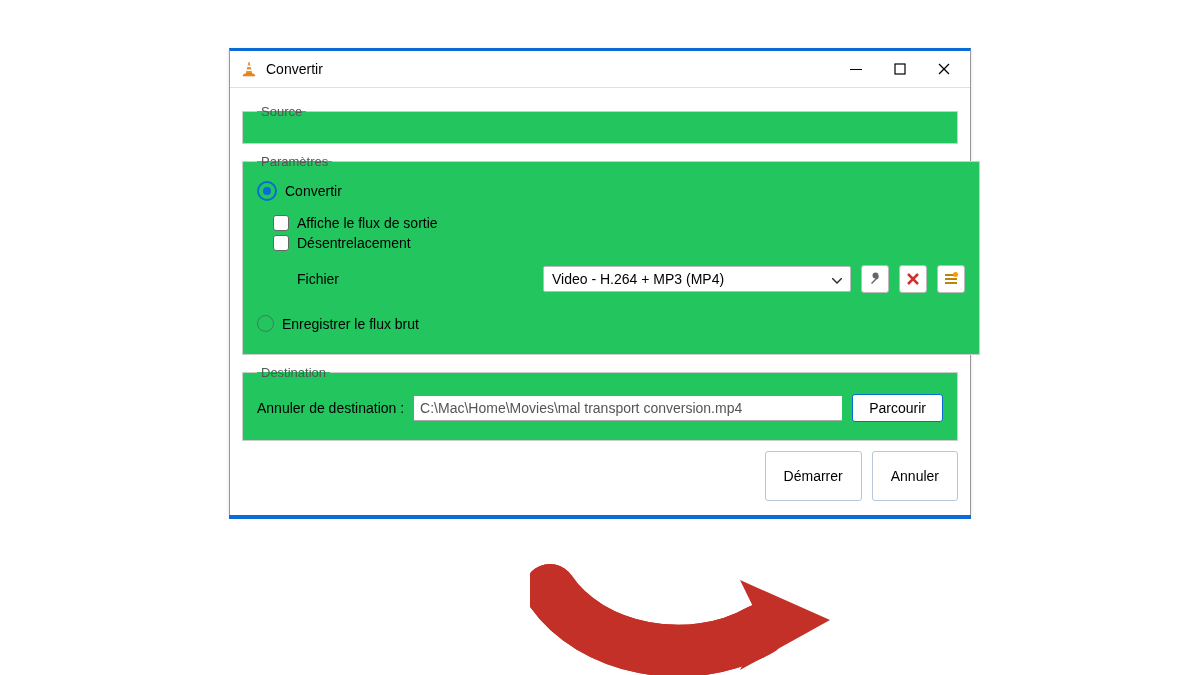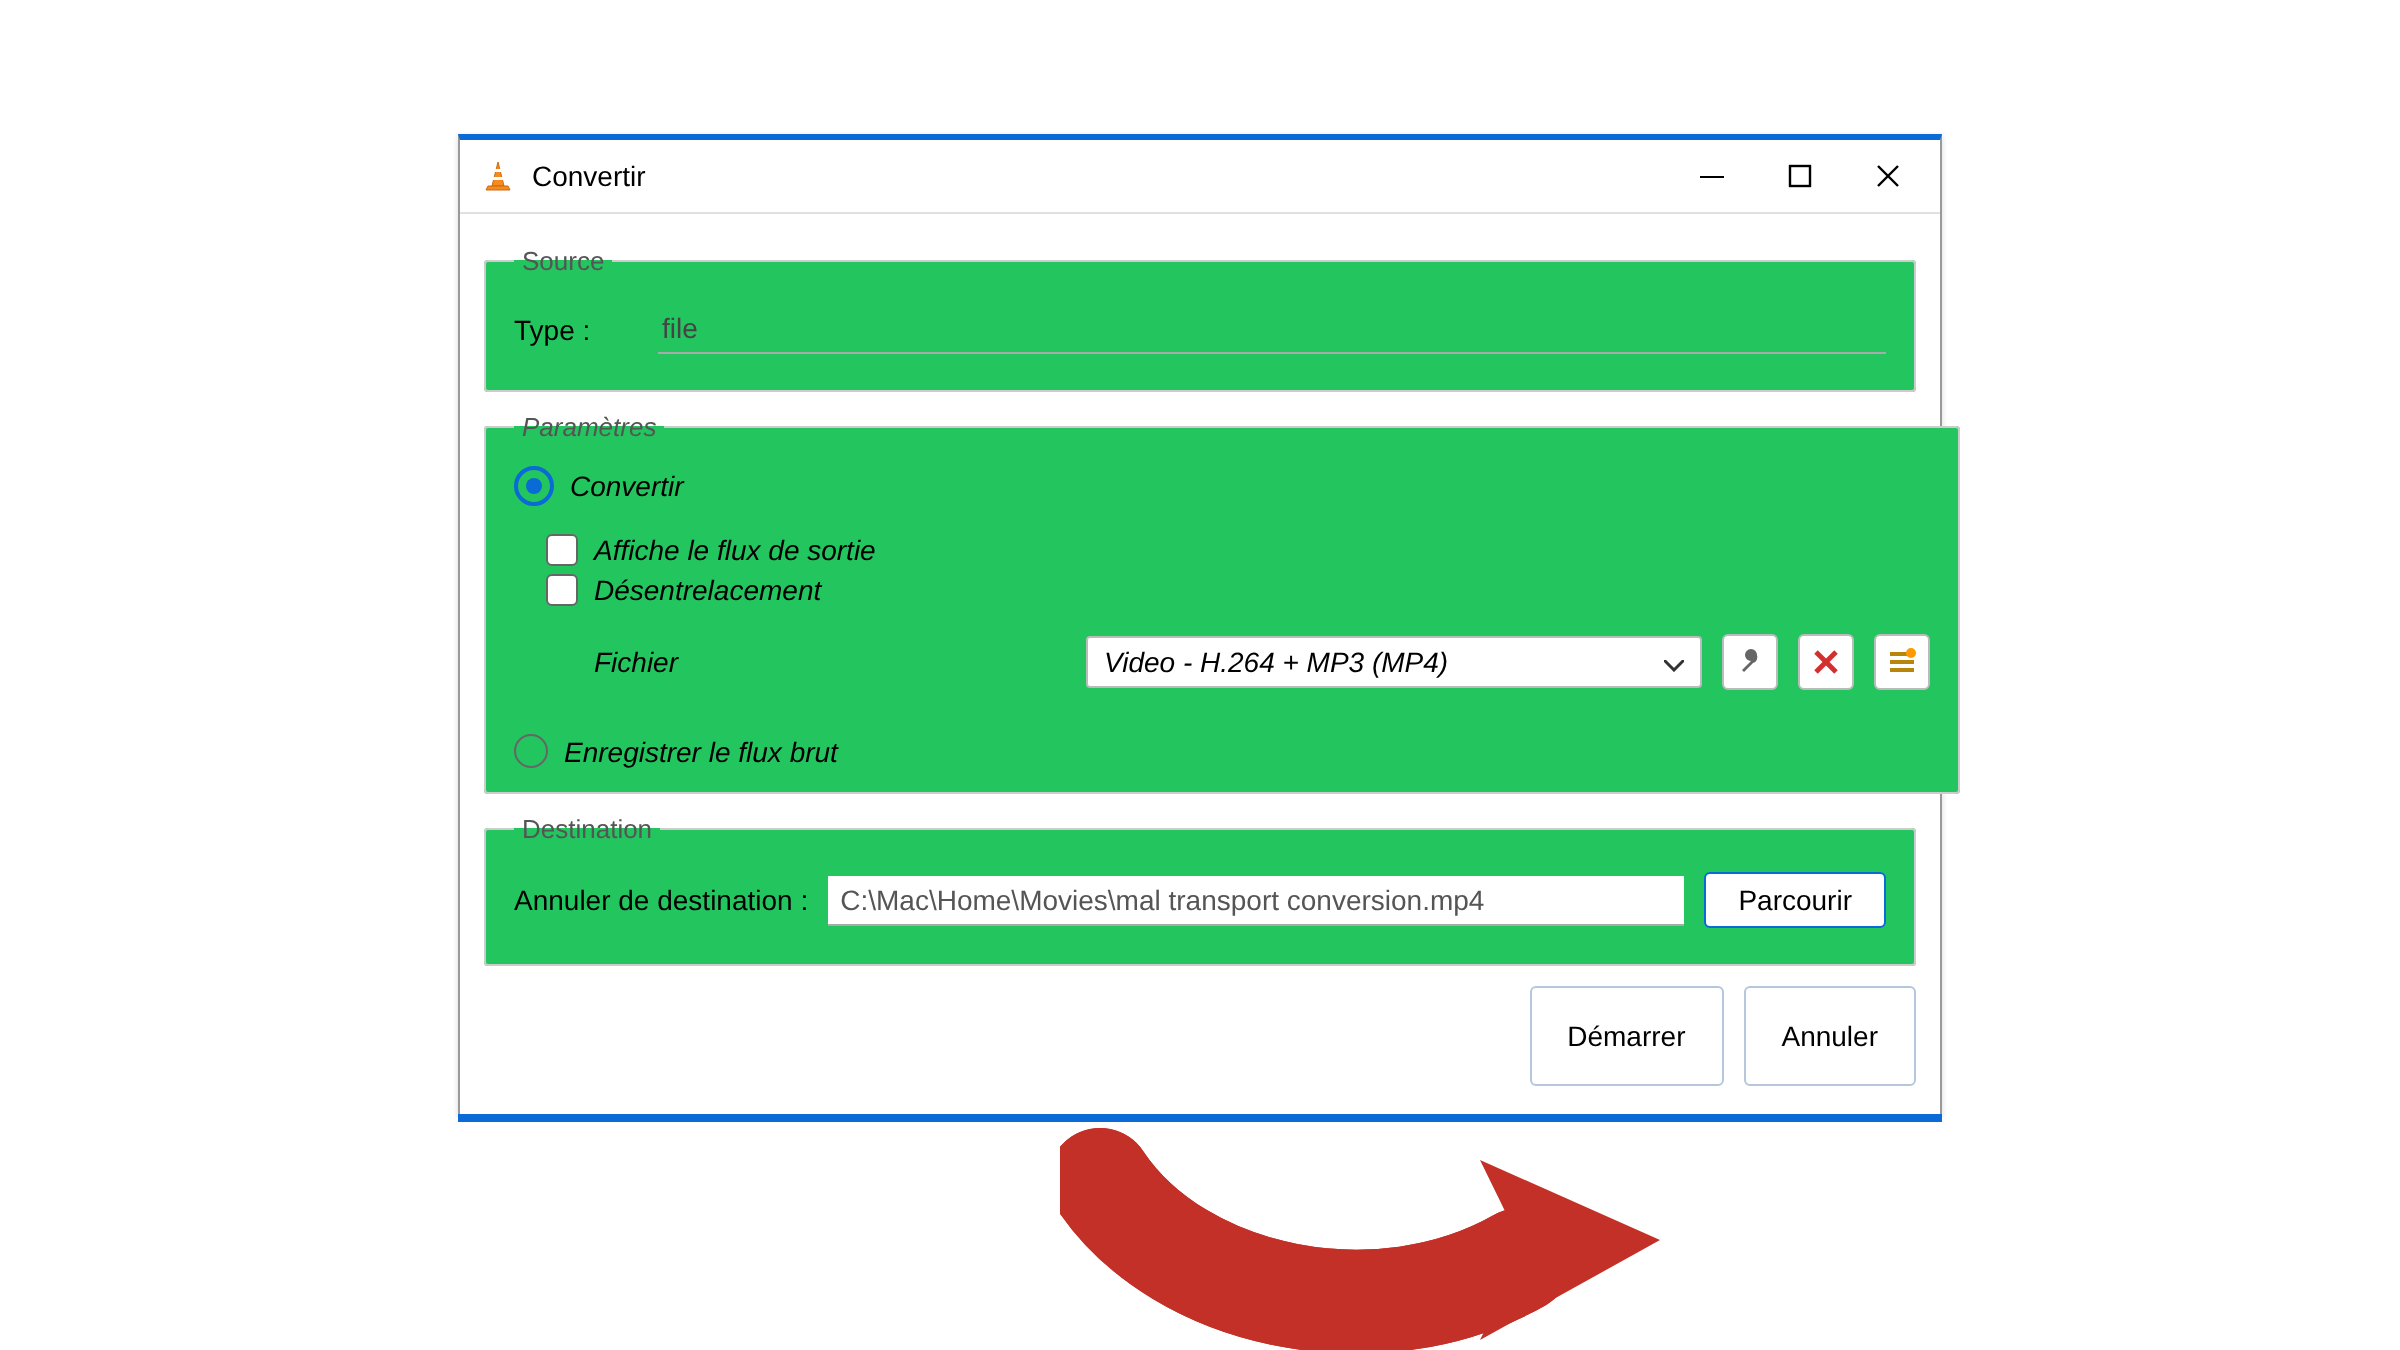--- a/index.html
+++ b/index.html
@@ -8,21 +8,21 @@
     height: 675px;
     background: #fff;
     font-family: "Segoe UI", Tahoma, Arial, sans-serif;
     font-size: 14px;
     color: #000;
     position: relative;
   }
   .window {
     position: absolute;
     left: 229px;
-    top: 67px;
+    top: 48px;
     width: 740px;
     background: #fff;
     border: 1px solid #999;
     border-top: 3px solid #0a6bd6;
     box-shadow: 0 1px 3px rgba(0,0,0,0.15);
   }
   .titlebar {
     height: 36px;
     display: flex;
     align-items: center;
@@ -223,27 +223,23 @@
         <line x1="1" y1="1" x2="11" y2="11" stroke="#000" stroke-width="1.2"></line>
         <line x1="11" y1="1" x2="1" y2="11" stroke="#000" stroke-width="1.2"></line>
       </svg>
     </div>
   </div>
 
   <div class="content">
 
     <fieldset class="group">
       <legend>Source</legend>
-      <div class="row">
-        <span class="label sublabel">Type :</span>
-        <span class="static-underl">file</span>
-      </div>
     </fieldset>
 
-    <fieldset class="group" style="padding-bottom:8px;font-style:italic;">
+    <fieldset class="group" style="padding-bottom:18px;">
       <legend>Paramètres</legend>
 
       <div class="row" style="margin-top:2px;">
         <label class="radio selected">
           <span class="mark"></span>
           <span>Convertir</span>
         </label>
       </div>
 
       <div class="row indent1" style="margin-top:14px;">

